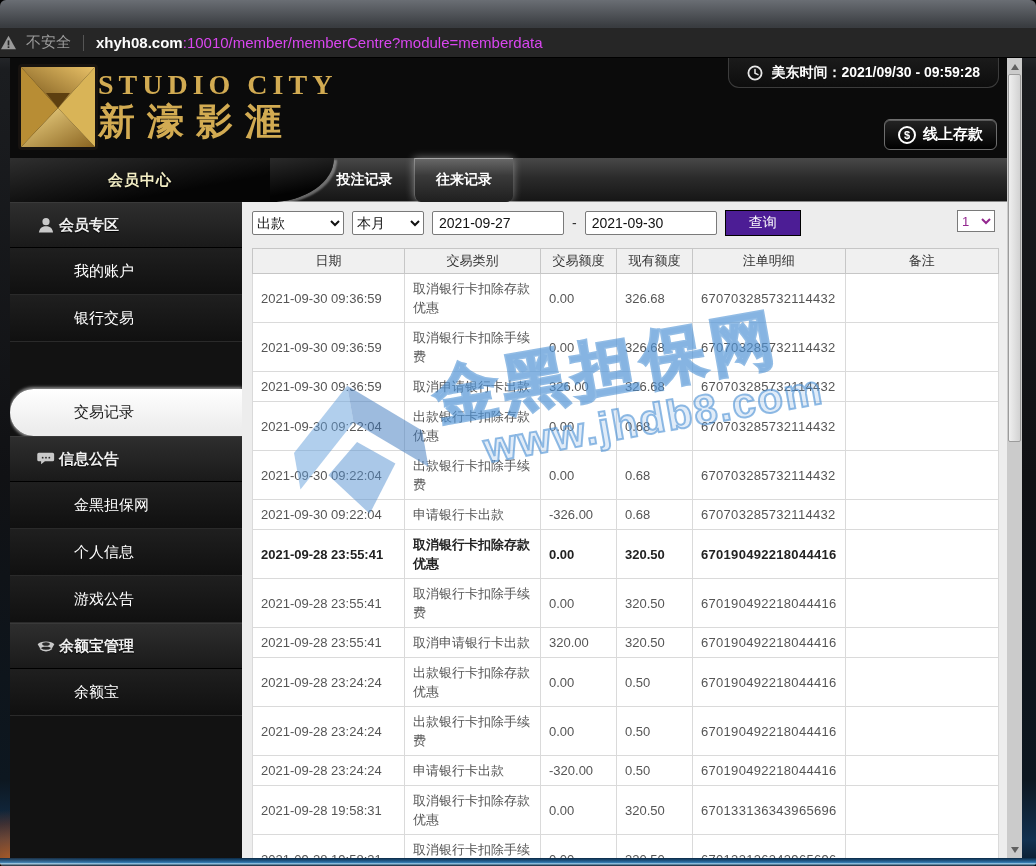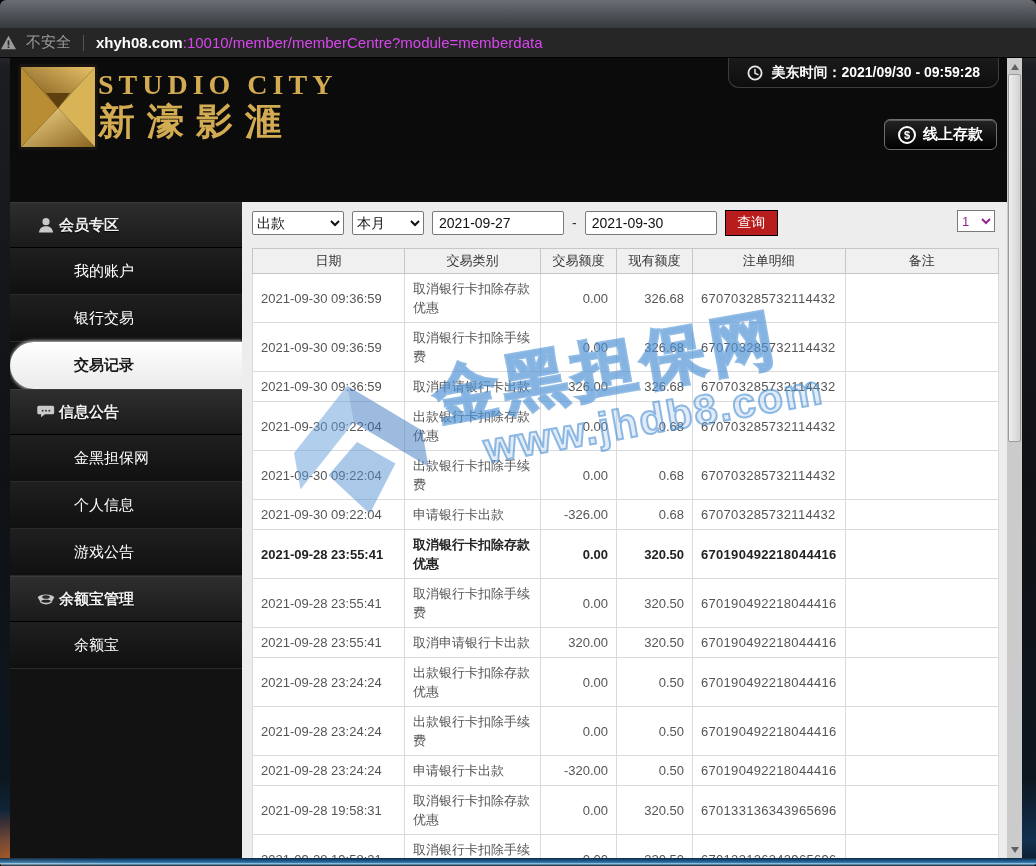--- a/index.html
+++ b/index.html
@@ -135,52 +135,53 @@
   }
   .side-item{
     height:47px; display:flex; align-items:center; padding-left:64px;
     background:linear-gradient(180deg,#1f1f1f 0%,#101010 100%);
     border-bottom:1px solid #2a2a2a;
     color:#fff; font-size:15px; cursor:pointer;
   }
   .side-item.active{
     background:linear-gradient(180deg,#ffffff 0%,#ededed 85%);
     border-radius:30px 0 0 30px; border-bottom:none;
-    color:#1a1a1a; font-weight:bold;
+    color:#1a1a1a; font-weight:normal;
     box-shadow:0 -2px 3px rgba(255,255,255,.5), 0 2px 3px rgba(255,255,255,.5);
+    margin-top:47px;
   }
   .side-icon{ width:20px; height:20px; flex:none; }
 
   .main{ flex:1; background:#ededed; position:relative; padding:8px 8px 0 10px; overflow:hidden; }
   .filterbar{ display:flex; align-items:center; gap:8px; height:26px; }
   .filterbar select, .filterbar input{
     height:24px; border:1px solid #7a7a7a; background:#fff; font-size:14px;
     font-family:inherit; color:#111; border-radius:2px;
   }
   .sel-type{ width:92px; } .sel-period{ width:72px; }
   .date-input{ width:132px; padding-left:6px; }
   .dash{ color:#333; font-size:14px; }
   .search-btn{
-    width:53px; height:26px; background:#b91c1c; color:#fff; border:1px solid #000;
+    width:76px; height:26px; background:#4c1d95; color:#fff; border:1px solid #000;
     font-size:14px; font-family:inherit; cursor:pointer;
   }
   .page-select{
     position:absolute; right:12px; top:8px; width:38px; height:22px;
     border:1px solid #7a7a7a; background:#fff; color:#93278f; font-size:13px; font-family:inherit;
   }
 
   table.tx{ width:100%; margin-top:12px; border-collapse:collapse; background:#fff;
     font-size:13px; color:#555; border:1px solid #b5b5b5; }
   table.tx th{
     background:#f0f0f0; border:1px solid #c6c6c6; height:25px;
     font-weight:normal; color:#333; font-size:13px;
   }
   table.tx td{ border:1px solid #dadada; padding:5px 8px; line-height:19px; vertical-align:middle; }
   td.c-date{ padding-left:10px; }
-  td.c-num{ text-align:right; padding-right:15px; }
+  td.c-num{ text-align:left; padding-right:15px; }
   td.c-order{ padding-left:12px; letter-spacing:.3px; }
   tr.bold td{ font-weight:bold; color:#222; }
 
   
   .watermark{
     position:absolute; left:40px; top:120px; width:660px;
     transform:rotate(-10deg); pointer-events:none; z-index:6;
     display:flex; align-items:flex-start; gap:6px;
   }
   .wm-text{ padding-top:10px; }
@@ -263,20 +264,29 @@
         </svg>
         <span>美东时间：2021/09/30 - 09:59:28</span>
       </div>
 
       <div class="deposit-btn">
         <span class="dollar-circle">$</span>
         <span>线上存款</span>
       </div>
     </div>
 
+    <div class="navbar">
+      <div class="home-tab">
+        <span>会员中心</span>
+      </div>
+      <div class="tabs">
+        <div class="tab">投注记录</div>
+        <div class="tab active">往来记录</div>
+      </div>
+    </div>
 
     <div class="content">
 
       <div class="sidebar">
         <div class="side-section">
           <svg class="side-icon" viewBox="0 0 24 24">
             <circle cx="12" cy="8" r="4.3" fill="#c9c9c9"></circle>
             <path d="M3.5 21 C4.5 14.8 8 13.4 12 13.4 C16 13.4 19.5 14.8 20.5 21 Z" fill="#c9c9c9"></path>
           </svg>
           <span>会员专区</span>

